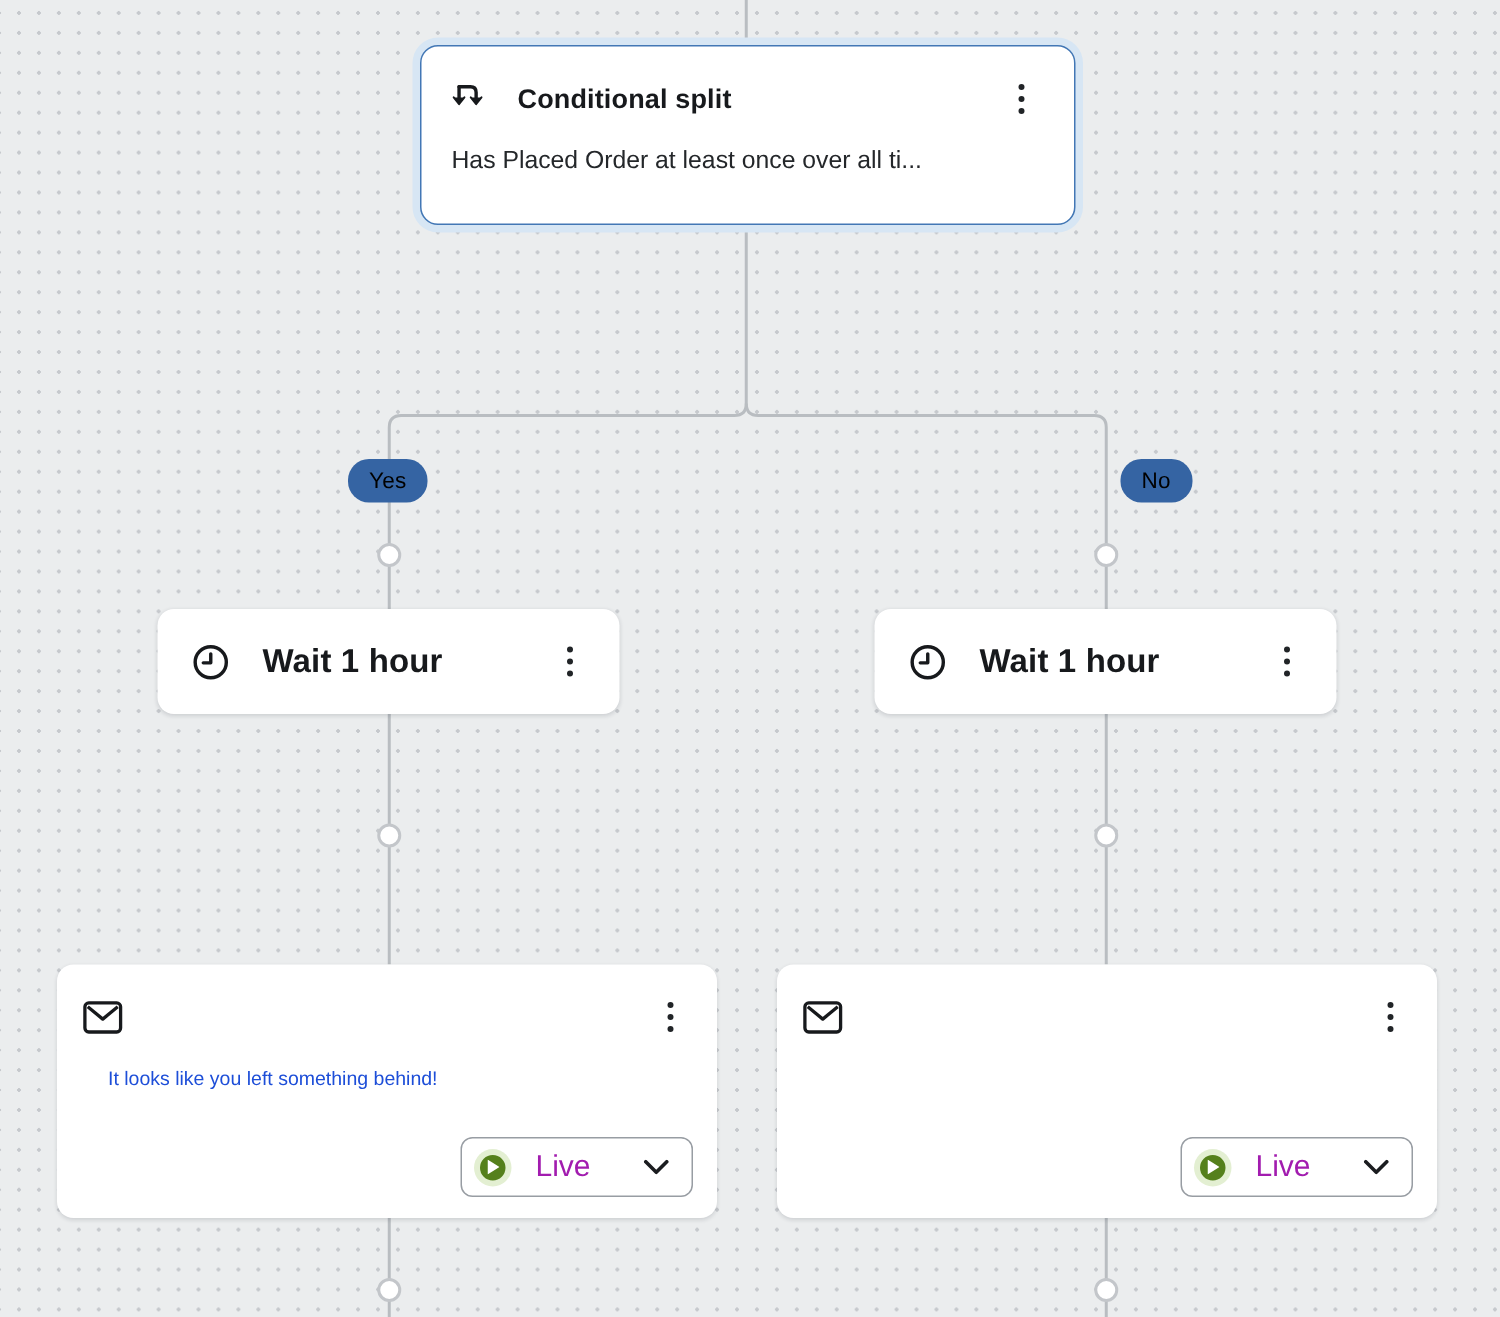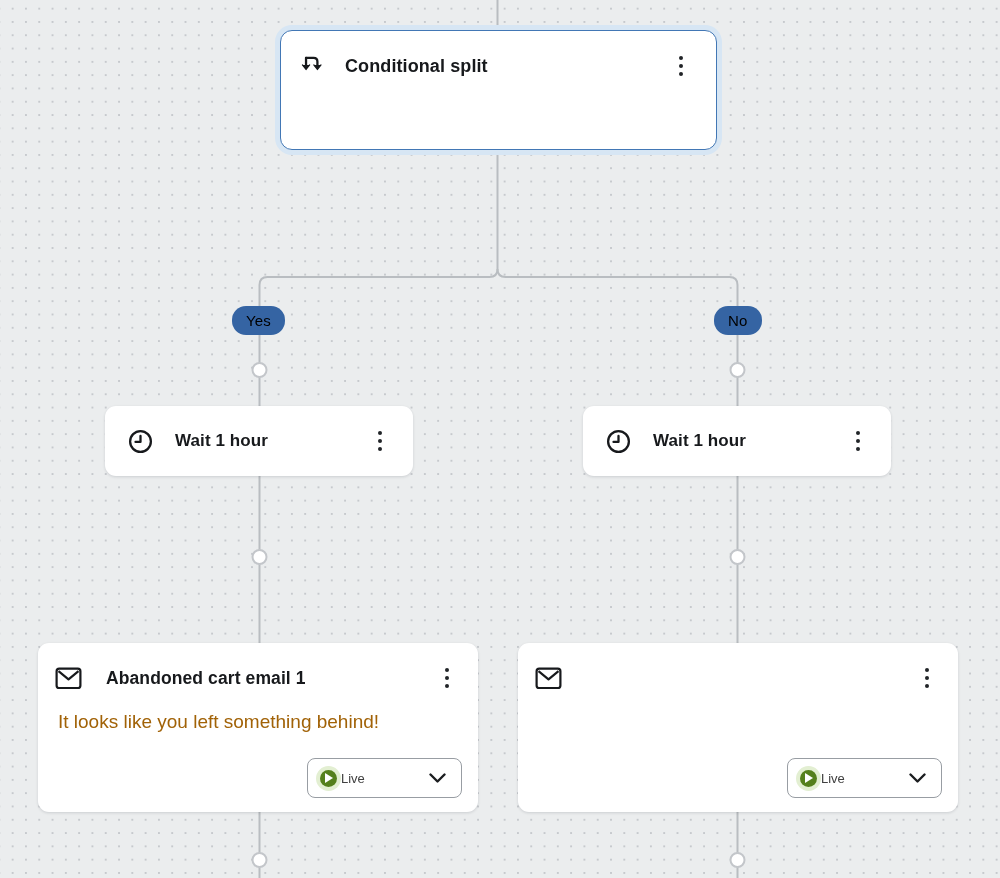--- a/index.html
+++ b/index.html
@@ -32,40 +32,40 @@
   .node-header { display: flex; align-items: center; }
   .node-title { font-size: 18px; font-weight: 700; color: #17191c; margin-left: 20px; letter-spacing: 0.1px; }
   .kebab { margin-left: auto; width: 26px; height: 30px; display: flex; flex-direction: column; align-items: center; justify-content: center; gap: 4px; cursor: pointer; background: none; border: none; }
   .kebab i { width: 4px; height: 4px; border-radius: 50%; background: #212427; display: block; }
   .split-sub { font-size: 16.5px; color: #24272a; margin: 17px 0 0 2px; white-space: nowrap; overflow: hidden; }
 
   .wait-node {
     width: 308px; height: 70px; top: 406px;
     display: flex; align-items: center; padding: 0 20px 0 22px;
   }
-  .wait-node .node-title { font-size: 17px; margin-left: 21px; }
+  .wait-node .node-title { font-size: 22px; margin-left: 21px; }
   .wait-left { left: 105px; }
   .wait-right { left: 583px; }
 
   .email-node { width: 440px; height: 169px; top: 643px; padding: 20px 18px 0 17px; }
   .email-left { left: 38px; }
   .email-right { left: 518px; }
   .email-node .node-title { font-size: 17.5px; margin-left: 24px; }
-  .email-subject { font-size: 19px; color: #a16207; margin: 18px 0 0 3px; white-space: nowrap; overflow: hidden; }
+  .email-subject { font-size: 13px; color: #1d4ed8; margin: 18px 0 0 17px; white-space: nowrap; overflow: hidden; }
 
   .badge {
     position: absolute; top: 306px;
     background: #3564a3; color: #000000;
     font-size: 15px; line-height: 1;
     padding: 6.5px 14px 7.5px;
     border-radius: 14px;
     letter-spacing: 0.2px;
   }
   .badge-yes { left: 232px; }
-  .badge-no { left: 714px; text-align: right; }
+  .badge-no { left: 747px; text-align: right; }
 
   .status-btn {
     position: absolute; right: 16px; bottom: 14px;
     width: 155px; height: 40px;
     background: #ffffff;
     border: 1px solid #989da3;
     border-radius: 8px;
     display: flex; align-items: center;
     padding: 0 15px 0 8px;
     cursor: pointer;
@@ -76,21 +76,21 @@
     background: #e3efd2;
     display: flex; align-items: center; justify-content: center;
     flex: none;
   }
   .play-circle {
     width: 17px; height: 17px; border-radius: 50%;
     background: #55801c;
     display: flex; align-items: center; justify-content: center;
   }
   .play-circle svg { display: block; margin-left: 1.5px; }
-  .status-label { font-size: 13px; color: #404040; margin-left: 0; }
+  .status-label { font-size: 20px; color: #a21caf; margin-left: 16px; }
   .status-btn svg.chev { margin-left: auto; display: block; }
 
   .icon { display: flex; flex: none; align-items: center; justify-content: center; }
 </style>
 </head>
 <body>
 
 <div id="canvas">
 
   <svg id="wires" viewBox="0 0 1000 878">
@@ -123,20 +123,21 @@
           <path d="M13.7 11 L17 15.2 L20.3 11" fill="#17191c" stroke-width="1.2"></path>
         </svg>
       </span>
       <span class="node-title">Conditional split</span>
       <button class="kebab">
           <i></i>
           <i></i>
           <i></i>
         </button>
     </div>
+    <div class="split-sub">Has Placed Order at least once over all ti...</div>
   </div>
 
   <span class="badge badge-yes">Yes</span>
   <span class="badge badge-no">No</span>
 
   <div class="node wait-node wait-left">
     <span class="icon">
       <svg width="27" height="27" viewBox="0 0 26 26" fill="none" stroke="#17191c" stroke-width="2.2" stroke-linecap="round" stroke-linejoin="round">
         <circle cx="13" cy="13" r="10"></circle>
         <path d="M13 7.6 V13.4 H8.2"></path>
@@ -166,21 +167,20 @@
   </div>
 
   <div class="node email-node email-left">
     <div class="node-header">
       <span class="icon">
         <svg width="27" height="23" viewBox="0 0 27 23" fill="none" stroke="#17191c" stroke-width="2.2" stroke-linejoin="round">
           <rect x="1.6" y="1.6" width="23.8" height="19.4" rx="2.6"></rect>
           <path d="M3.5 4.2 L13.5 12.4 L23.5 4.2"></path>
         </svg>
       </span>
-      <span class="node-title">Abandoned cart email 1</span>
       <button class="kebab">
           <i></i>
           <i></i>
           <i></i>
         </button>
     </div>
     <div class="email-subject">It looks like you left something behind!</div>
     <button class="status-btn">
       <span class="play-halo">
         <span class="play-circle">

